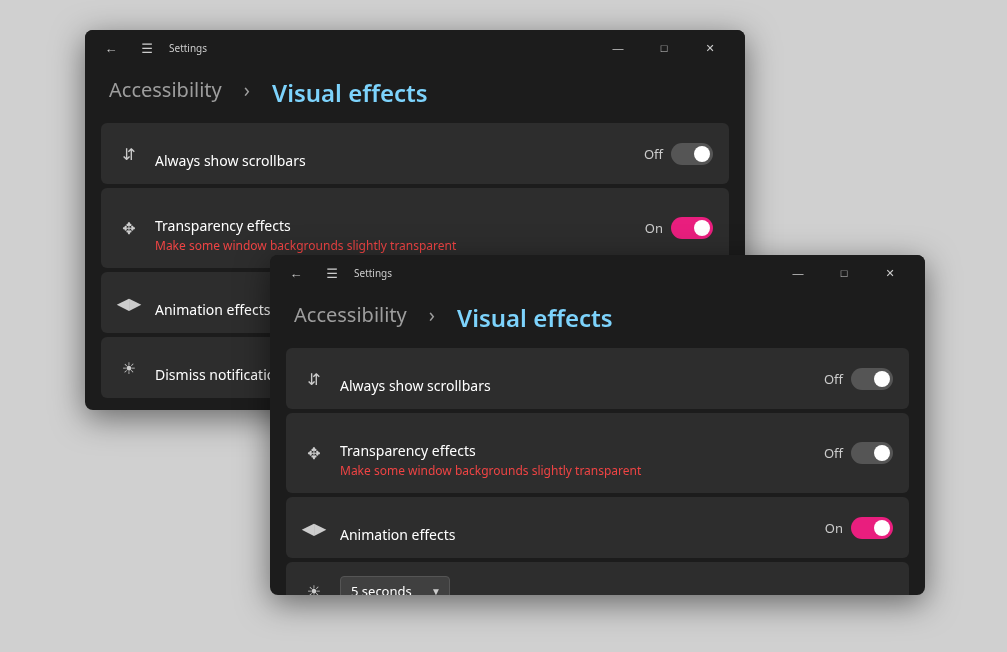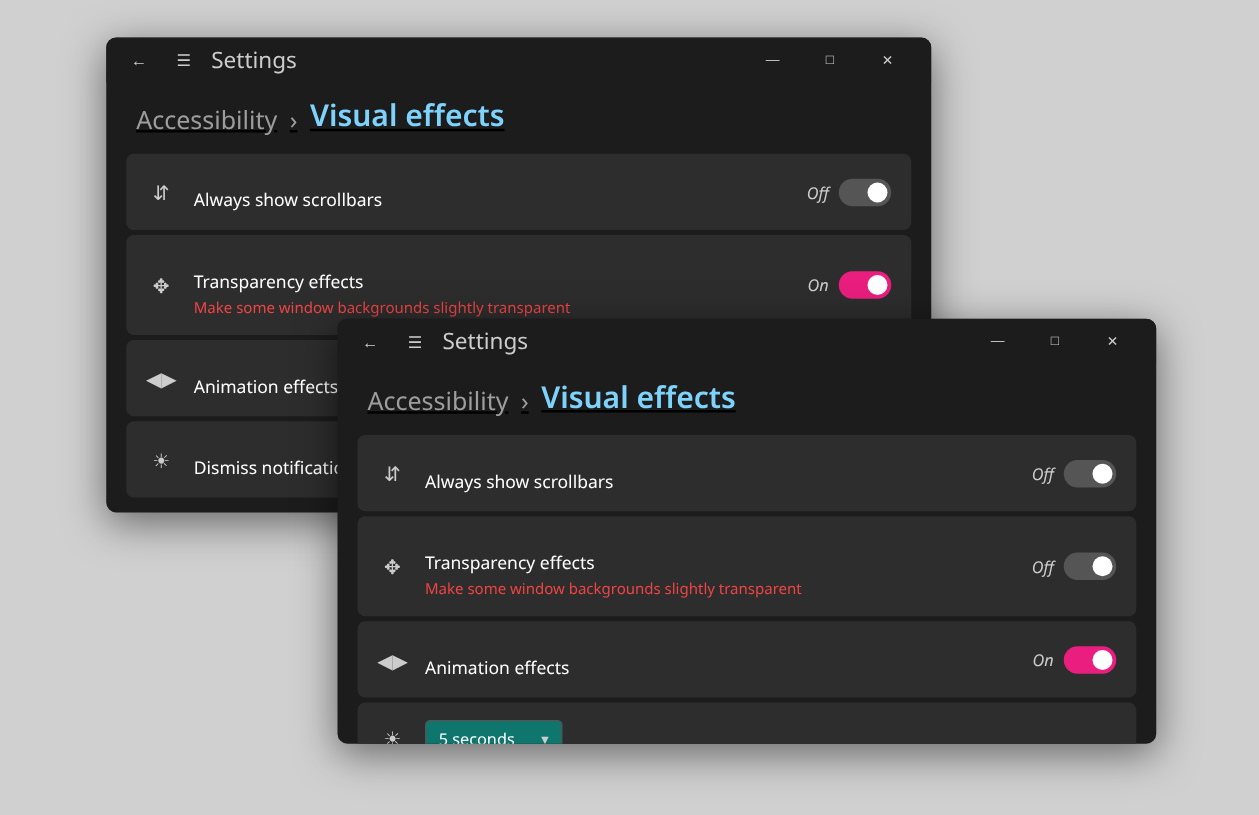--- a/index.html
+++ b/index.html
@@ -81,32 +81,31 @@
       display: flex;
       align-items: center;
       justify-content: center;
       cursor: pointer;
       color: #ccc;
       font-size: 13px;
       border-radius: 4px;
     }
     .titlebar-title {
       color: #ccc;
-      font-size: 18px;
+      font-size: 10px;
     }
 
     
     .page-header {
       padding: 10px 24px 14px 24px;
     }
     .breadcrumb-row {
       display: flex;
-      align-items: flex-end;
-      gap: 10px;
-      text-decoration: underline;
+      align-items: flex-start;
+      gap: 22px;
     }
     .breadcrumb-parent {
       font-size: 20px;
       color: #9d9d9d;
       font-weight: 400;
     }
     .breadcrumb-arrow {
       font-size: 20px;
       color: #9d9d9d;
     }
@@ -159,21 +158,20 @@
     }
     .setting-item-control {
       display: flex;
       align-items: center;
       gap: 8px;
       flex-shrink: 0;
     }
     .toggle-label {
       font-size: 13px;
       color: #ccc;
-      font-style: italic;
     }
 
     
     .toggle {
       width: 42px;
       height: 22px;
       border-radius: 11px;
       position: relative;
       cursor: pointer;
     }
@@ -193,21 +191,21 @@
     }
     .toggle-off .toggle-thumb {
       right: 3px;
     }
     .toggle-on .toggle-thumb {
       right: 3px;
     }
 
     
     .dropdown {
-      background: #0f766e;
+      background: #404040;
       border: 1px solid #555;
       border-radius: 4px;
       padding: 5px 28px 5px 10px;
       color: #fff;
       font-size: 13px;
       cursor: pointer;
       position: relative;
       display: flex;
       align-items: center;
       gap: 6px;

